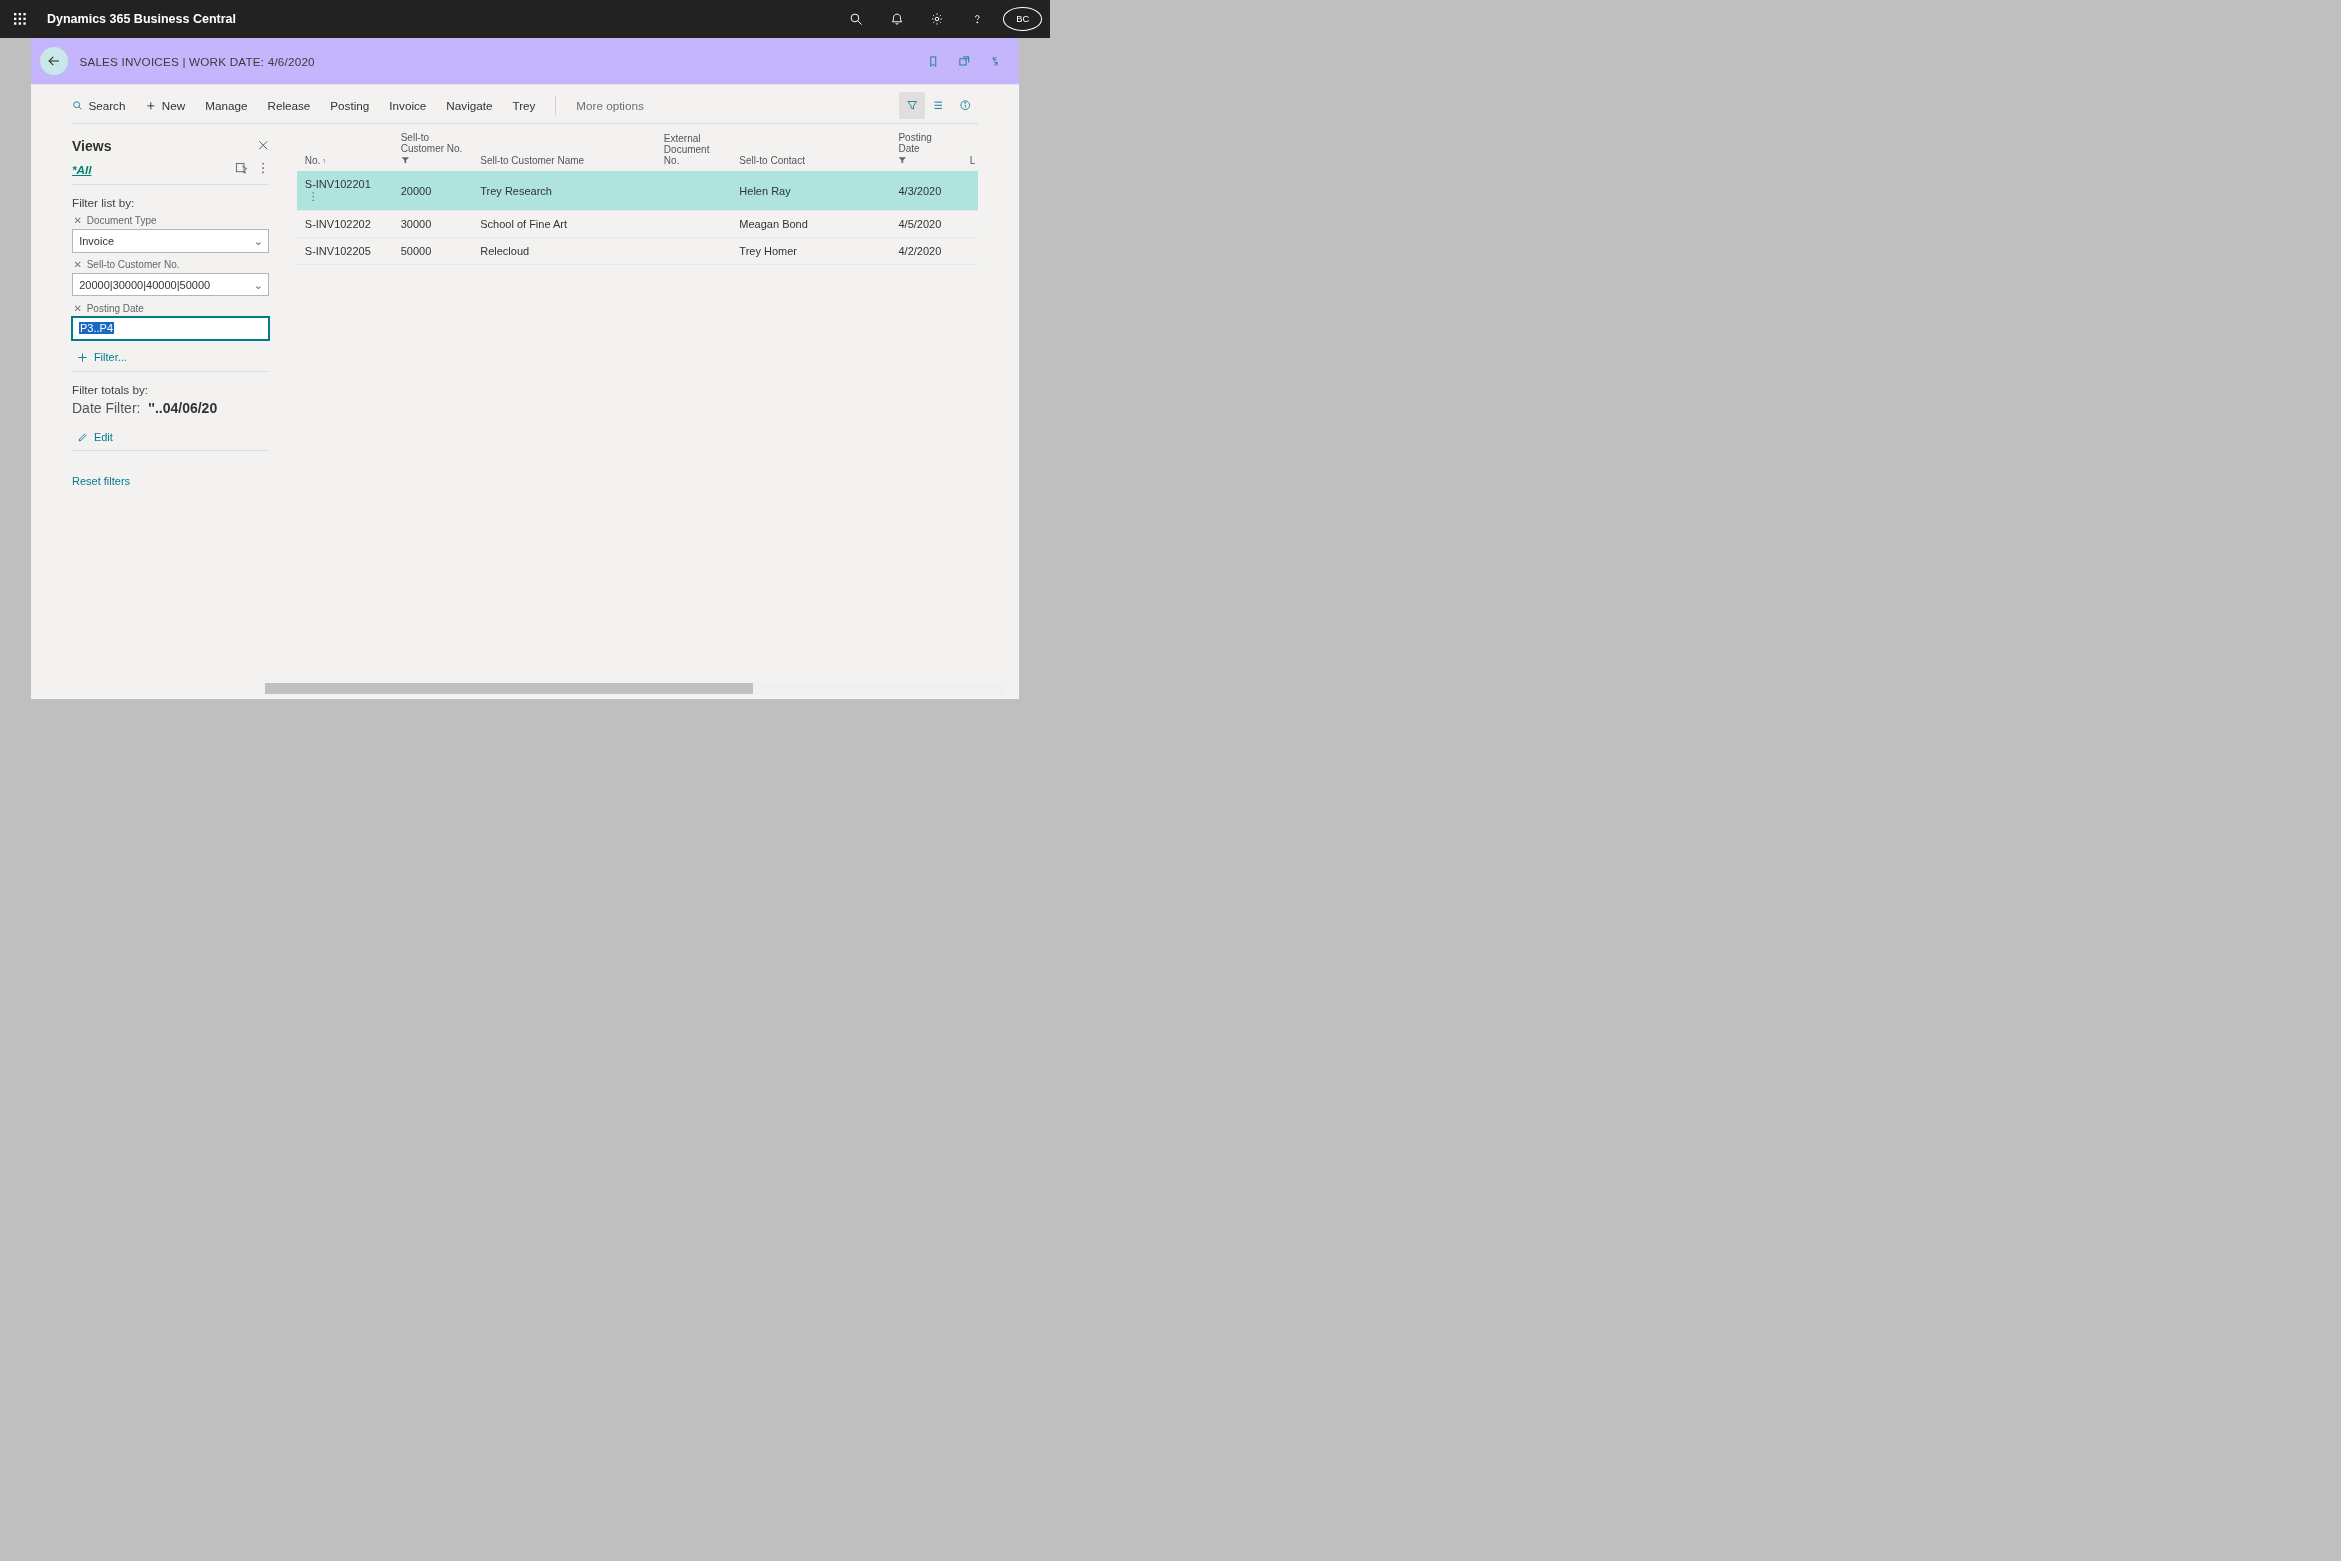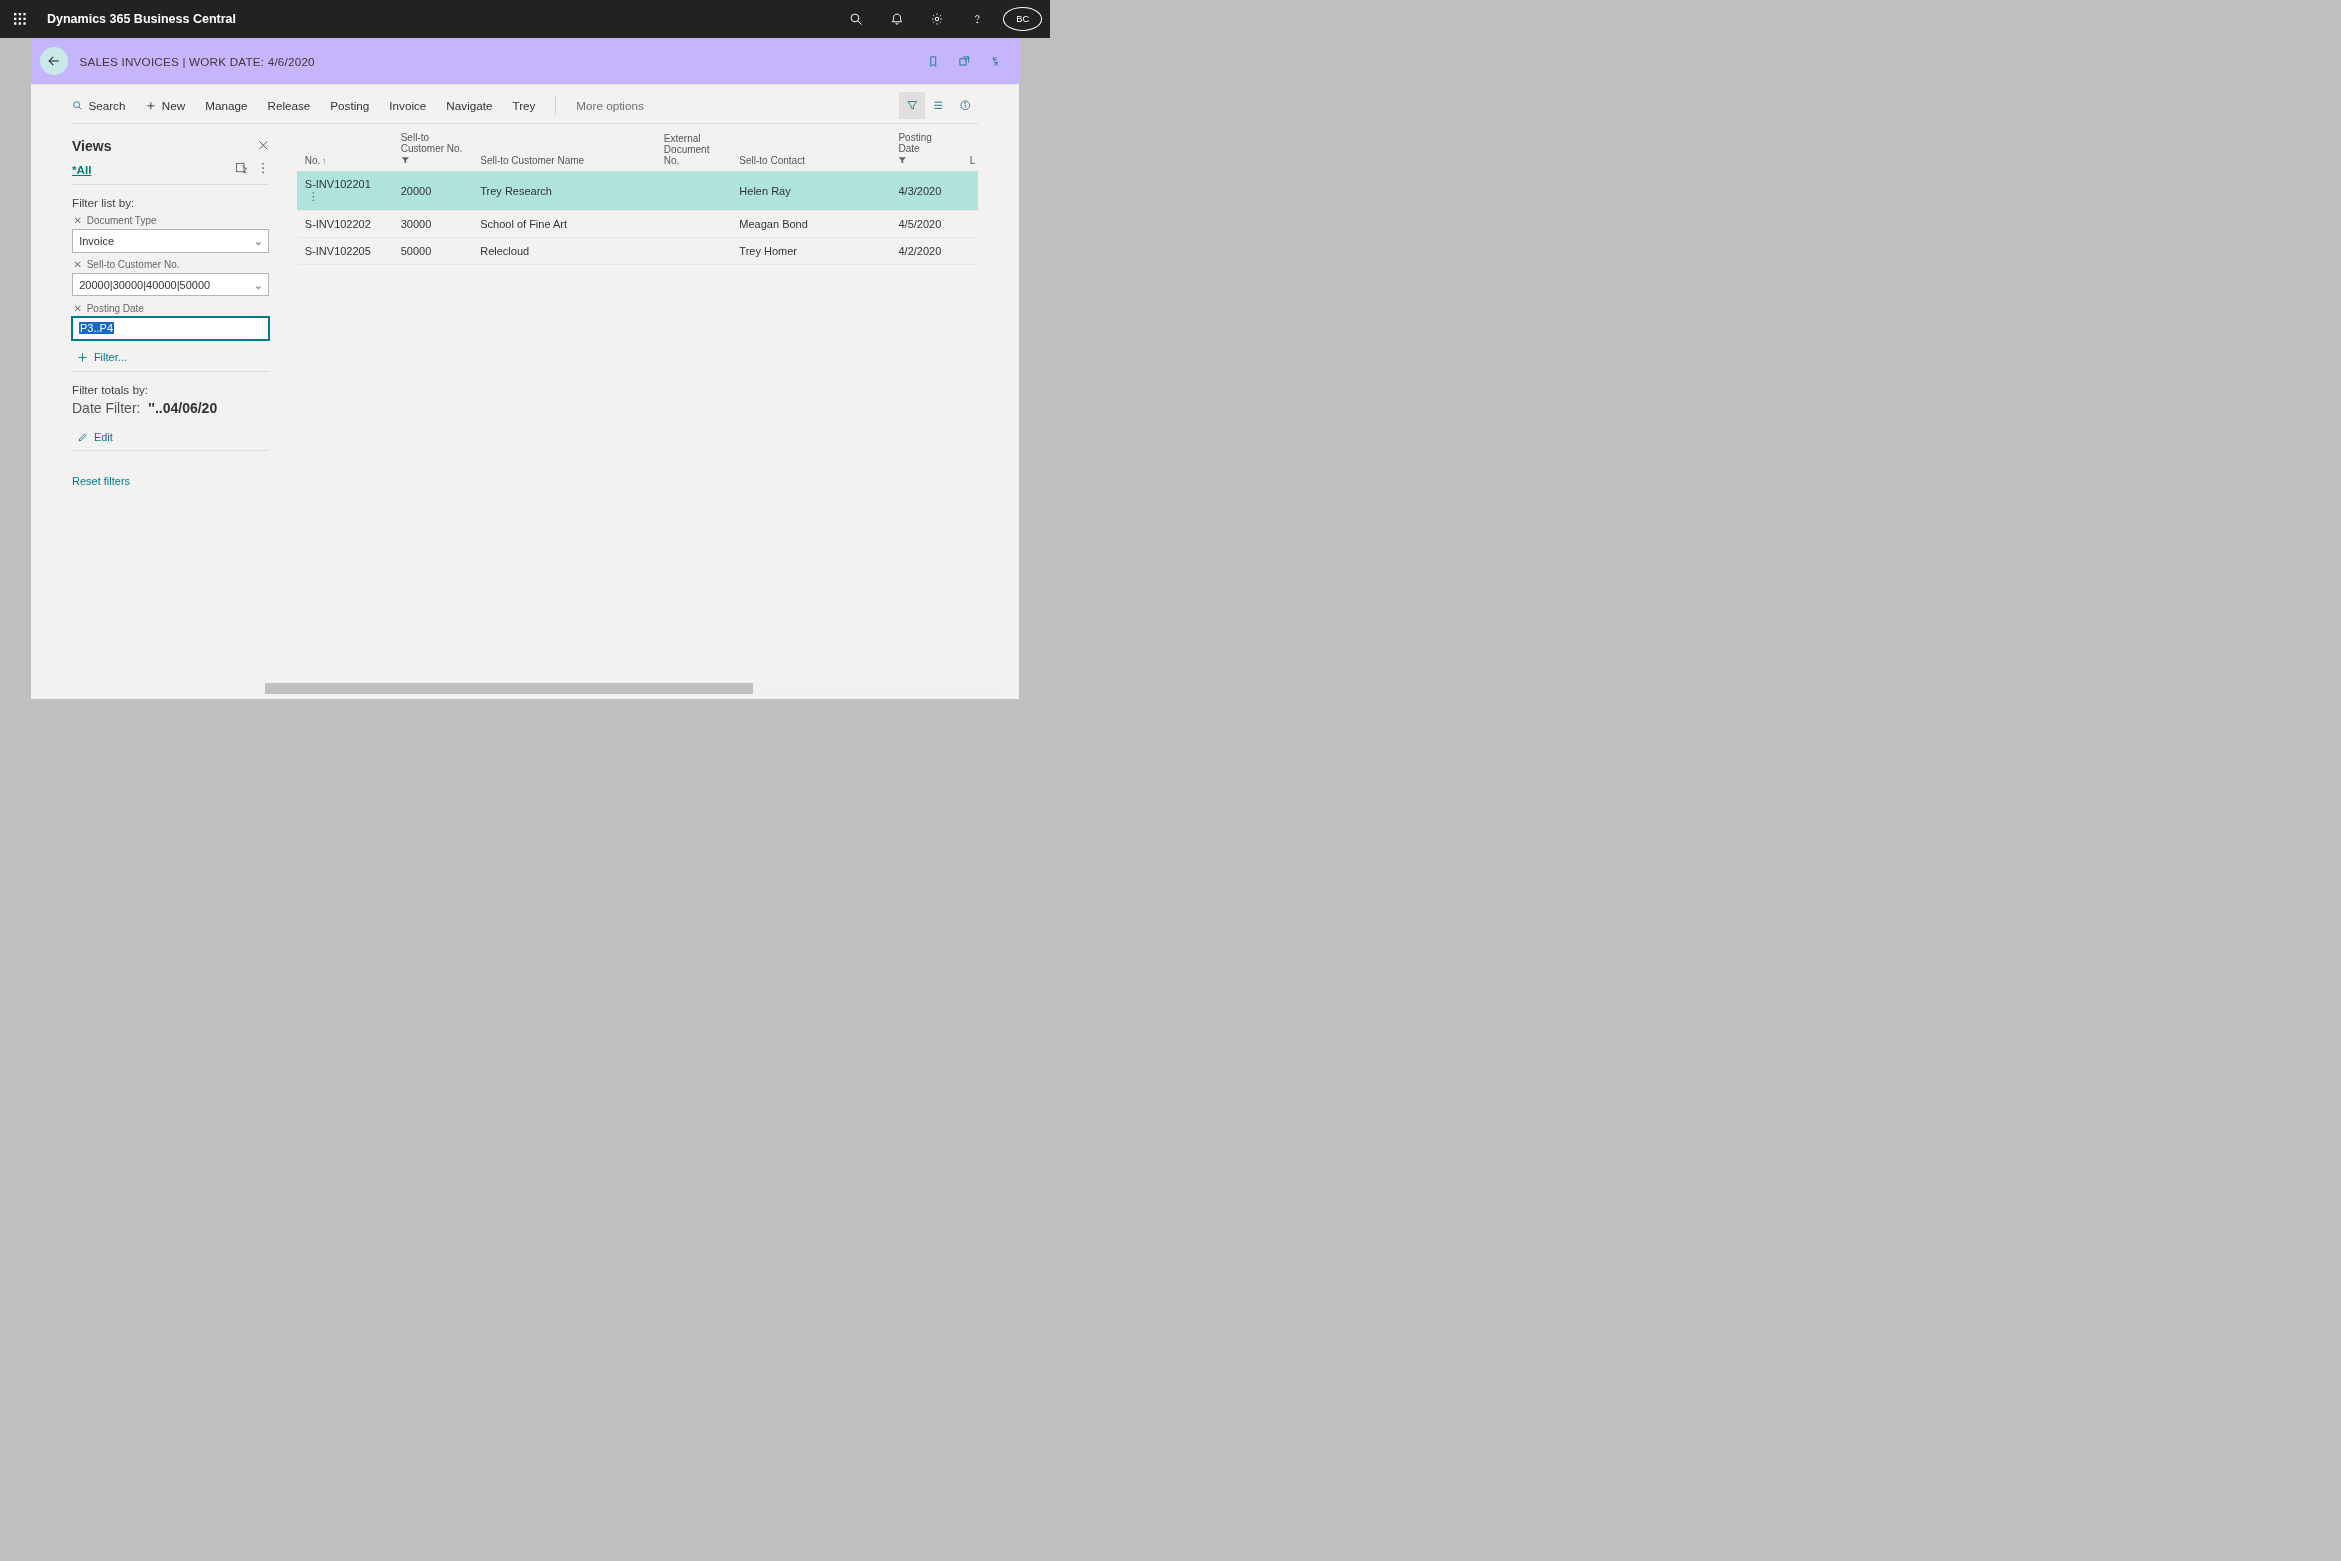--- a/index.html
+++ b/index.html
@@ -108,21 +108,21 @@
   }
   .sidebar{
     width:205px;
     padding:14px 7.8px 0 0;
     font-size:11px;
   }
   .views-row{display:flex;align-items:center;margin-bottom:7.8px;}
   .views-title{font-size:14px;font-weight:600;}
   .views-close{margin-left:auto;color:#555;}
   .all-row{display:flex;align-items:center;margin-bottom:7.8px;}
-  .all-link{color:var(--teal);font-weight:700;text-decoration:underline;font-size:11.7px;}
+  .all-link{color:var(--teal);font-weight:700;font-style:italic;text-decoration:underline;font-size:11.7px;}
   .all-row .icons{margin-left:auto;display:flex;gap:9.4px;color:#555;}
   .sidebar-divider{border-top:0.8px solid #ddd;margin:4.7px 0 11px;}
   .section-label{font-size:11.7px;color:#444;margin:4.7px 0 6.2px;}
   .filter-block{margin-bottom:6.2px;}
   .filter-label-row{display:flex;align-items:center;gap:4.7px;color:#666;font-size:10px;margin:3.1px 0 3.1px 1.6px;}
   .filter-label-row .x{color:#777;font-weight:400;}
   .filter-input{
     width:100%;height:23.4px;border:0.8px solid #b5b5b5;background:#fff;padding:0 22px 0 6.2px;font-size:11px;font-family:inherit;color:#333;position:relative;
   }
   .filter-input.focus{border-color:var(--link);outline:0.8px solid var(--link);}

